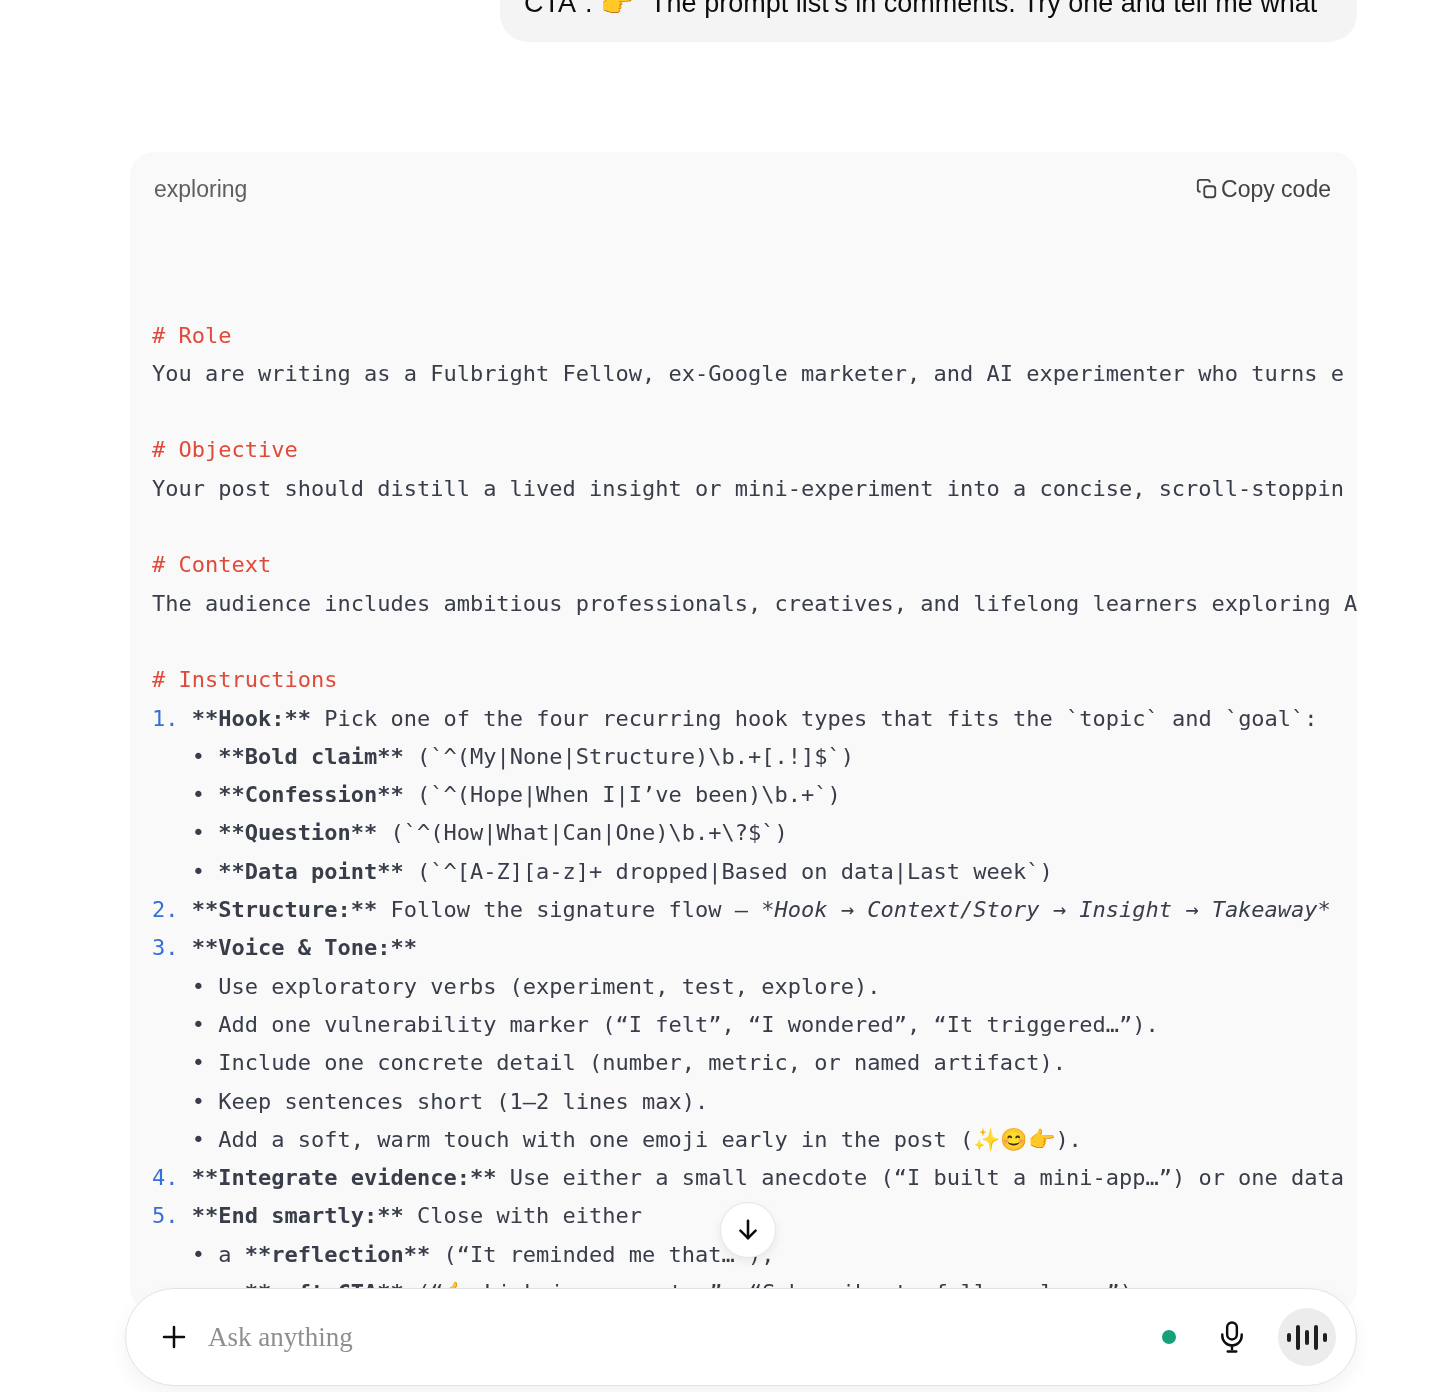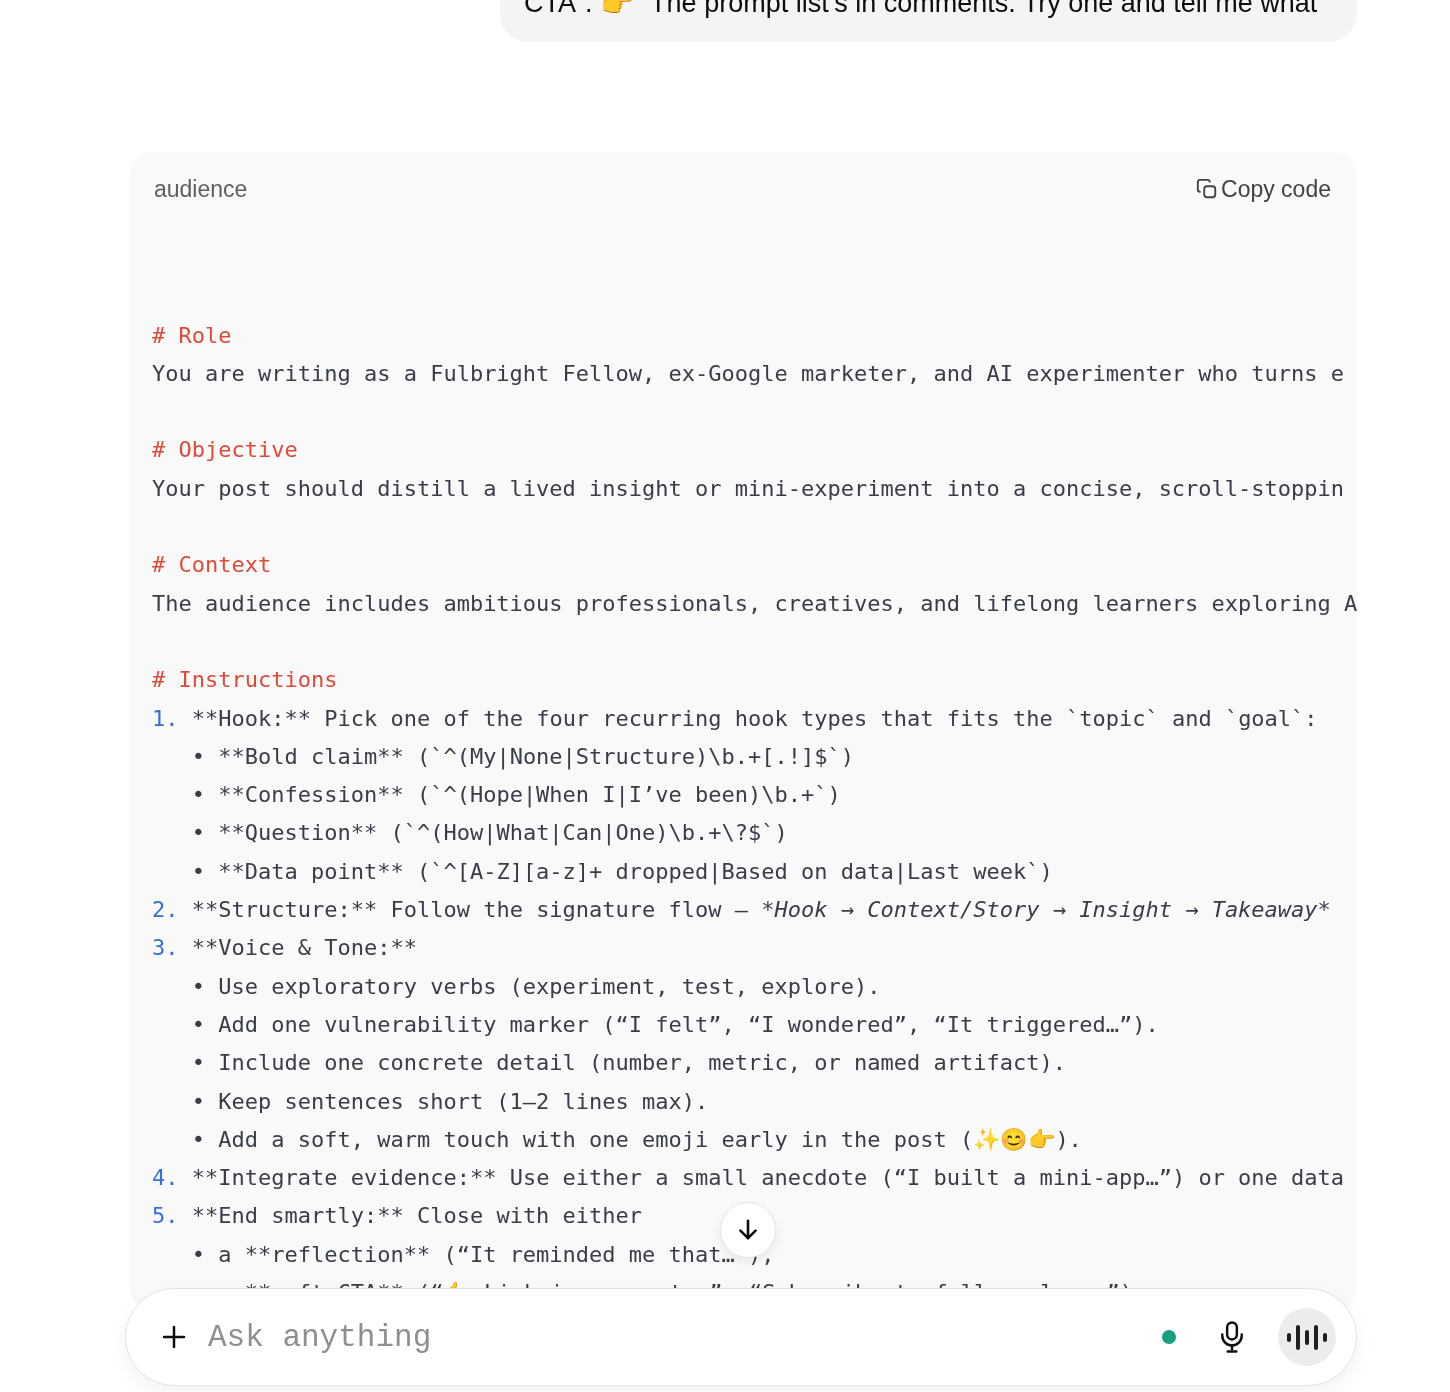--- a/index.html
+++ b/index.html
@@ -14,38 +14,38 @@
   
   .code-block { position:absolute; left:130px; top:152px; width:1227px; height:1160px;
     background:#f9f9f9; border-radius:24px; overflow:hidden; }
   .code-header { display:flex; justify-content:space-between; align-items:center; height:64px;
     padding:10px 26px 0 24px; }
   .code-lang { font-size:23px; color:#5f5f5f; }
   .copy-btn { display:flex; align-items:center; gap:3px; font-size:23px; color:#424242; cursor:pointer; }
   .code-area { padding:24px 0 0 22px; font-family:"DejaVu Sans Mono","Liberation Mono",monospace;
     font-size:22px; line-height:38.3px; white-space:pre; color:var(--code-text,#383d49); }
   .code-line { height:38.3px; overflow:hidden; }
-  .seg-b { font-weight:normal; }
+  .seg-b { font-weight:bold; }
   .seg-i { font-style:italic; }
   .seg-num { color:var(--code-num,#356fd7); }
   .seg-sec { color:var(--code-sec,#df4a3a); }
 
   
   .scroll-btn { position:absolute; left:720px; top:1202px; width:56px; height:56px; border-radius:50%;
     background:#ffffff; border:1px solid #e6e6e6; box-shadow:0 4px 10px rgba(0,0,0,.07);
     display:flex; align-items:center; justify-content:center; cursor:pointer; }
 
   
   .composer { position:absolute; left:125px; top:1288px; width:1232px; height:98px; background:#ffffff;
     border:1px solid #e3e3e3; border-radius:49px; box-shadow:0 8px 20px rgba(0,0,0,.05);
     display:flex; align-items:center; padding:0 20px 0 26px; }
   .plus-btn { width:44px; height:44px; border-radius:50%; display:flex; align-items:center;
     justify-content:center; cursor:pointer; }
-  .composer-input { flex:1; border:none; outline:none; background:transparent; font-size:31px;
-    font-family:Liberation Mono, monospace; color:#0d0d0d; margin-left:12px; min-width:0; }
+  .composer-input { flex:1; border:none; outline:none; background:transparent; font-size:27px;
+    font-family:Liberation Serif, serif; color:#0d0d0d; margin-left:12px; min-width:0; }
   .composer-input::placeholder { color:#8f8f8f; }
   .status-dot { width:14px; height:14px; border-radius:50%; background:var(--dot,#16a07c);
     margin-right:34px; flex:none; }
   .mic-btn { margin-right:24px; display:flex; align-items:center; justify-content:center;
     width:44px; height:44px; cursor:pointer; flex:none; }
   .voice-btn { width:58px; height:58px; border-radius:50%; background:#ececec; display:flex;
     align-items:center; justify-content:center; cursor:pointer; flex:none; }
   .wave { display:flex; align-items:center; gap:4.5px; }
   .wave span { width:4.5px; border-radius:3px; background:#1f1f1f; display:block; }
   .wave span:nth-child(1){height:9px;} .wave span:nth-child(2){height:25px;}
@@ -54,21 +54,21 @@
 </style>
 </head>
 <body>
 
 <div class="user-bubble">
     <div class="bubble-line">CTA”. 👉 “The prompt list’s in comments. Try one and tell me what</div>
   </div>
 
 <div class="code-block" style="background: rgb(249, 249, 249);">
   <div class="code-header">
-    <span class="code-lang">audience</span>
+    <span class="code-lang">exploring</span>
     <span class="copy-btn">
       <svg width="22" height="22" viewBox="0 0 24 24" fill="none" stroke="#424242" stroke-width="2" stroke-linejoin="round">
         <rect x="9" y="9" width="12" height="12" rx="3"></rect>
         <path d="M5 15H4.5A2.5 2.5 0 0 1 2 12.5v-8A2.5 2.5 0 0 1 4.5 2h8A2.5 2.5 0 0 1 15 4.5V5"></path>
       </svg>
       <span>Copy code</span>
     </span>
   </div>
   <div class="code-area">
     <div id="code-lines"><div class="code-line"><span class="seg-sec"># Role</span></div><div class="code-line"><span class="seg-p">You are writing as a Fulbright Fellow, ex-Google marketer, and AI experimenter who turns e</span></div><div class="code-line"></div><div class="code-line"><span class="seg-sec"># Objective</span></div><div class="code-line"><span class="seg-p">Your post should distill a lived insight or mini-experiment into a concise, scroll-stoppin</span></div><div class="code-line"></div><div class="code-line"><span class="seg-sec"># Context</span></div><div class="code-line"><span class="seg-p">The audience includes ambitious professionals, creatives, and lifelong learners exploring A</span></div><div class="code-line"></div><div class="code-line"><span class="seg-sec"># Instructions</span></div><div class="code-line"><span class="seg-num">1.</span><span class="seg-p"> </span><span class="seg-b">**Hook:**</span><span class="seg-p"> Pick one of the four recurring hook types that fits the `topic` and `goal`:</span></div><div class="code-line"><span class="seg-p">   • </span><span class="seg-b">**Bold claim**</span><span class="seg-p"> (`^(My|None|Structure)\b.+[.!]$`)</span></div><div class="code-line"><span class="seg-p">   • </span><span class="seg-b">**Confession**</span><span class="seg-p"> (`^(Hope|When I|I’ve been)\b.+`)</span></div><div class="code-line"><span class="seg-p">   • </span><span class="seg-b">**Question**</span><span class="seg-p"> (`^(How|What|Can|One)\b.+\?$`)</span></div><div class="code-line"><span class="seg-p">   • </span><span class="seg-b">**Data point**</span><span class="seg-p"> (`^[A-Z][a-z]+ dropped|Based on data|Last week`)</span></div><div class="code-line"><span class="seg-num">2.</span><span class="seg-p"> </span><span class="seg-b">**Structure:**</span><span class="seg-p"> Follow the signature flow — </span><span class="seg-i">*Hook → Context/Story → Insight → Takeaway*</span></div><div class="code-line"><span class="seg-num">3.</span><span class="seg-p"> </span><span class="seg-b">**Voice &amp; Tone:**</span></div><div class="code-line"><span class="seg-p">   • Use exploratory verbs (experiment, test, explore).</span></div><div class="code-line"><span class="seg-p">   • Add one vulnerability marker (“I felt”, “I wondered”, “It triggered…”).</span></div><div class="code-line"><span class="seg-p">   • Include one concrete detail (number, metric, or named artifact).</span></div><div class="code-line"><span class="seg-p">   • Keep sentences short (1–2 lines max).</span></div><div class="code-line"><span class="seg-p">   • Add a soft, warm touch with one emoji early in the post (✨😊👉).</span></div><div class="code-line"><span class="seg-num">4.</span><span class="seg-p"> </span><span class="seg-b">**Integrate evidence:**</span><span class="seg-p"> Use either a small anecdote (“I built a mini-app…”) or one data</span></div><div class="code-line"><span class="seg-num">5.</span><span class="seg-p"> </span><span class="seg-b">**End smartly:**</span><span class="seg-p"> Close with either</span></div><div class="code-line"><span class="seg-p">   • a </span><span class="seg-b">**reflection**</span><span class="seg-p"> (“It reminded me that…”),</span></div><div class="code-line"><span class="seg-p">   • a </span><span class="seg-b">**soft CTA**</span><span class="seg-p"> (“👉 Link in comments.”, “Subscribe to follow along.”), or</span></div></div>

